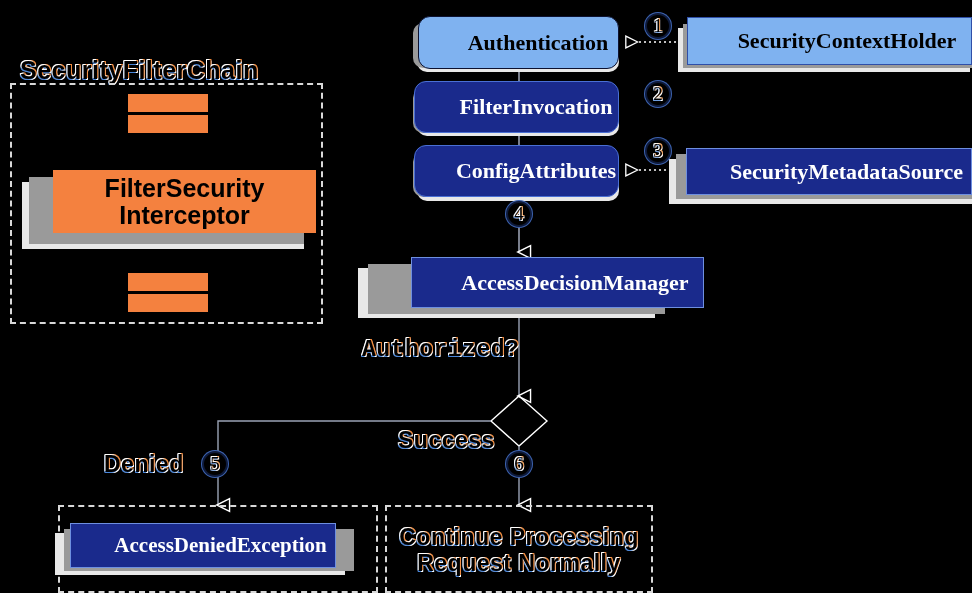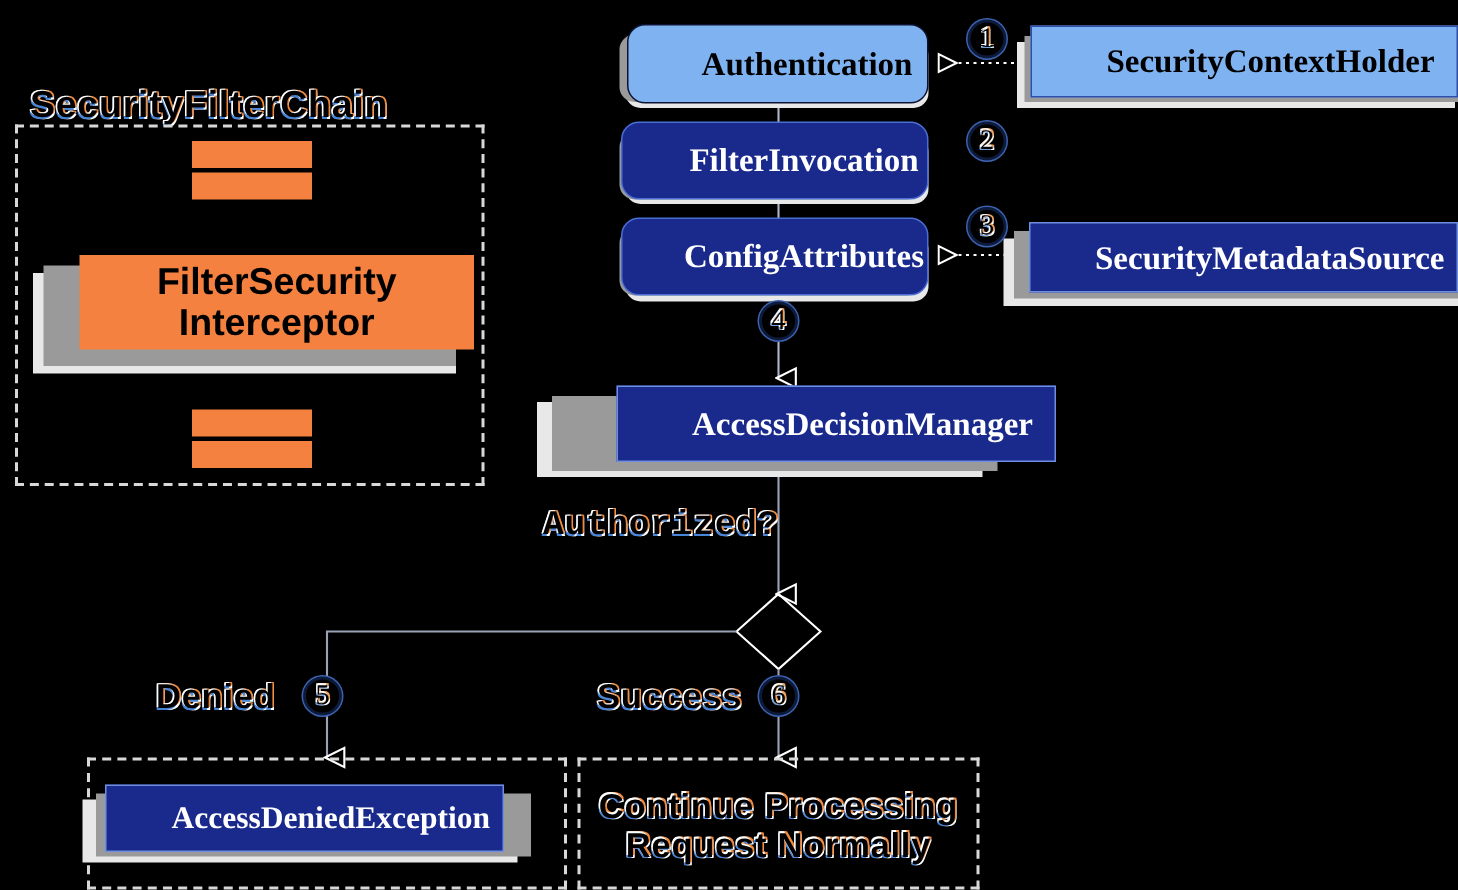--- a/index.html
+++ b/index.html
@@ -160,21 +160,21 @@
   <div class="abs sbox boxtext" style="left:686px;top:148px;width:286px;height:47px;">SecurityMetadataSource</div>
 
   <div class="abs shadow2" style="left:358px;top:268px;width:297px;height:50px;"></div>
   <div class="abs shadow-dk" style="left:368px;top:264px;width:297px;height:50px;"></div>
   <div class="abs sbox boxtext" style="left:375px;top:257px;width:293px;height:51px;margin-left:36px;">AccessDecisionManager</div>
 
   <div class="abs otext" style="left:362px;top:338px;font-size:23px;font-family:Liberation Mono, monospace;">Authorized?</div>
 
   <div class="abs otext" style="left:104px;top:452px;font-size:23px;">Denied</div>
 
-  <div class="abs otext" style="left:398px;top:452px;font-size:23px;">Success</div>
+  <div class="abs otext" style="left:398px;top:428px;font-size:23px;">Success</div>
 
   <div class="abs dashed" style="left:58px;top:505px;width:320px;height:88px;"></div>
 
   <div class="abs shadow2" style="left:55px;top:533px;width:290px;height:42px;"></div>
   <div class="abs shadow-dk" style="left:64px;top:529px;width:290px;height:42px;"></div>
   <div class="abs sbox boxtext" style="left:70px;top:523px;width:266px;height:45px;font-size:21px;">AccessDeniedException</div>
 
   <div class="abs dashed" style="left:385px;top:505px;width:268px;height:88px;"></div>
   <div class="abs otext boxtext" style="left:389px;top:517px;width:260px;height:68px;font-size:23px;
               display:flex;align-items:center;justify-content:center;">Continue Processing

